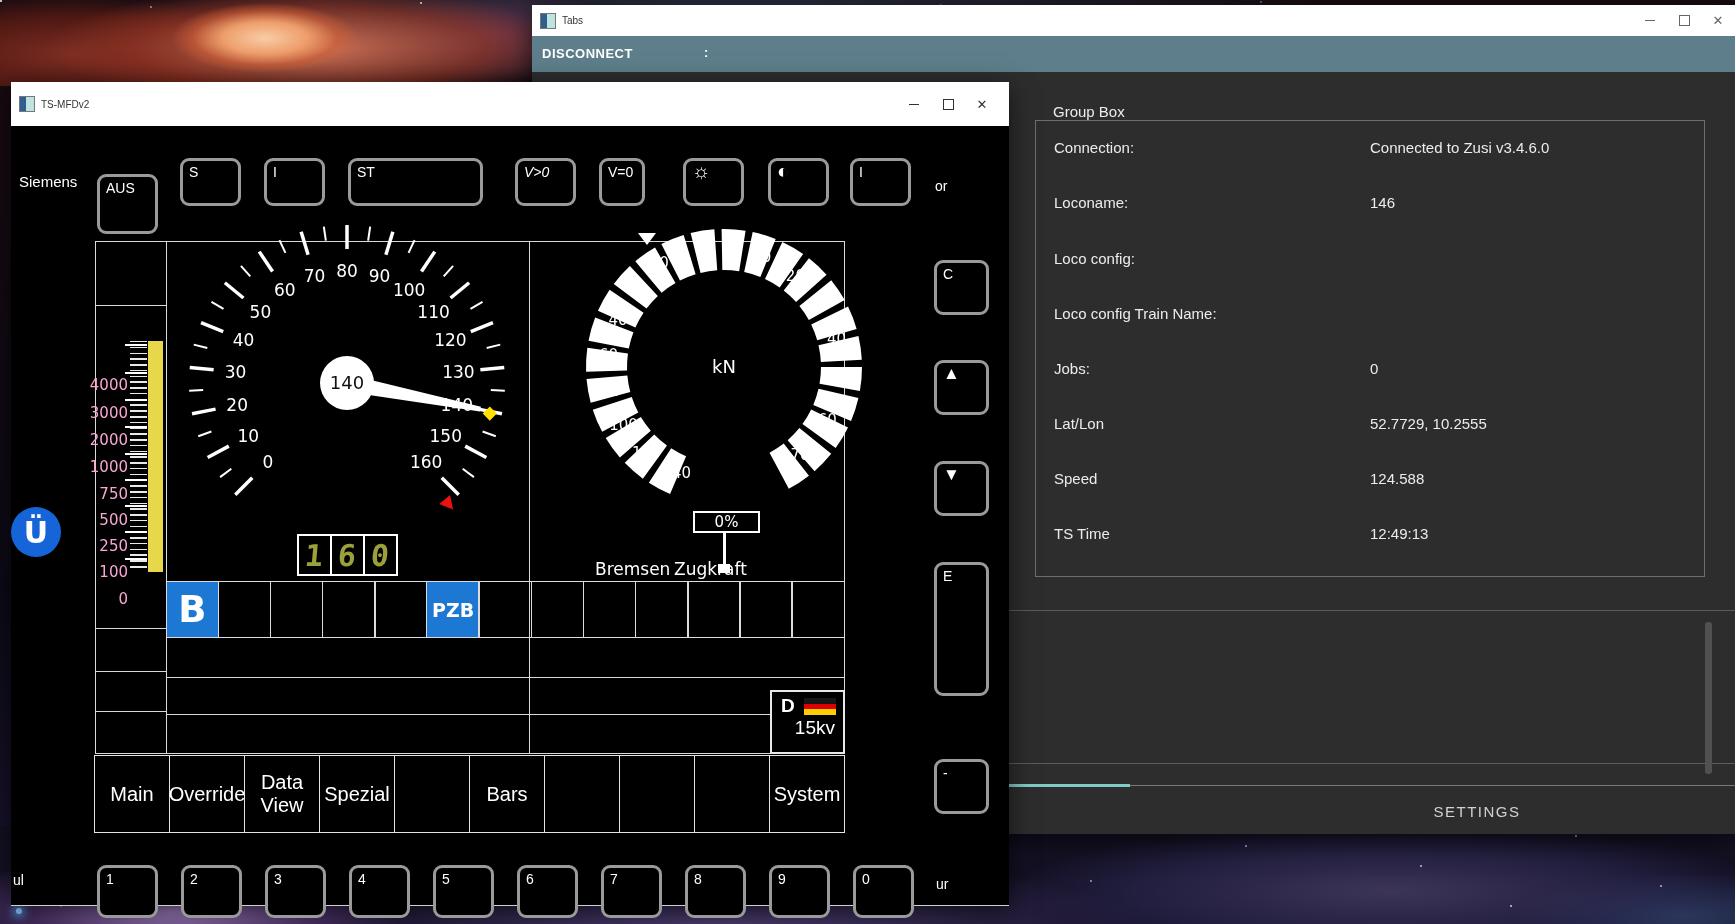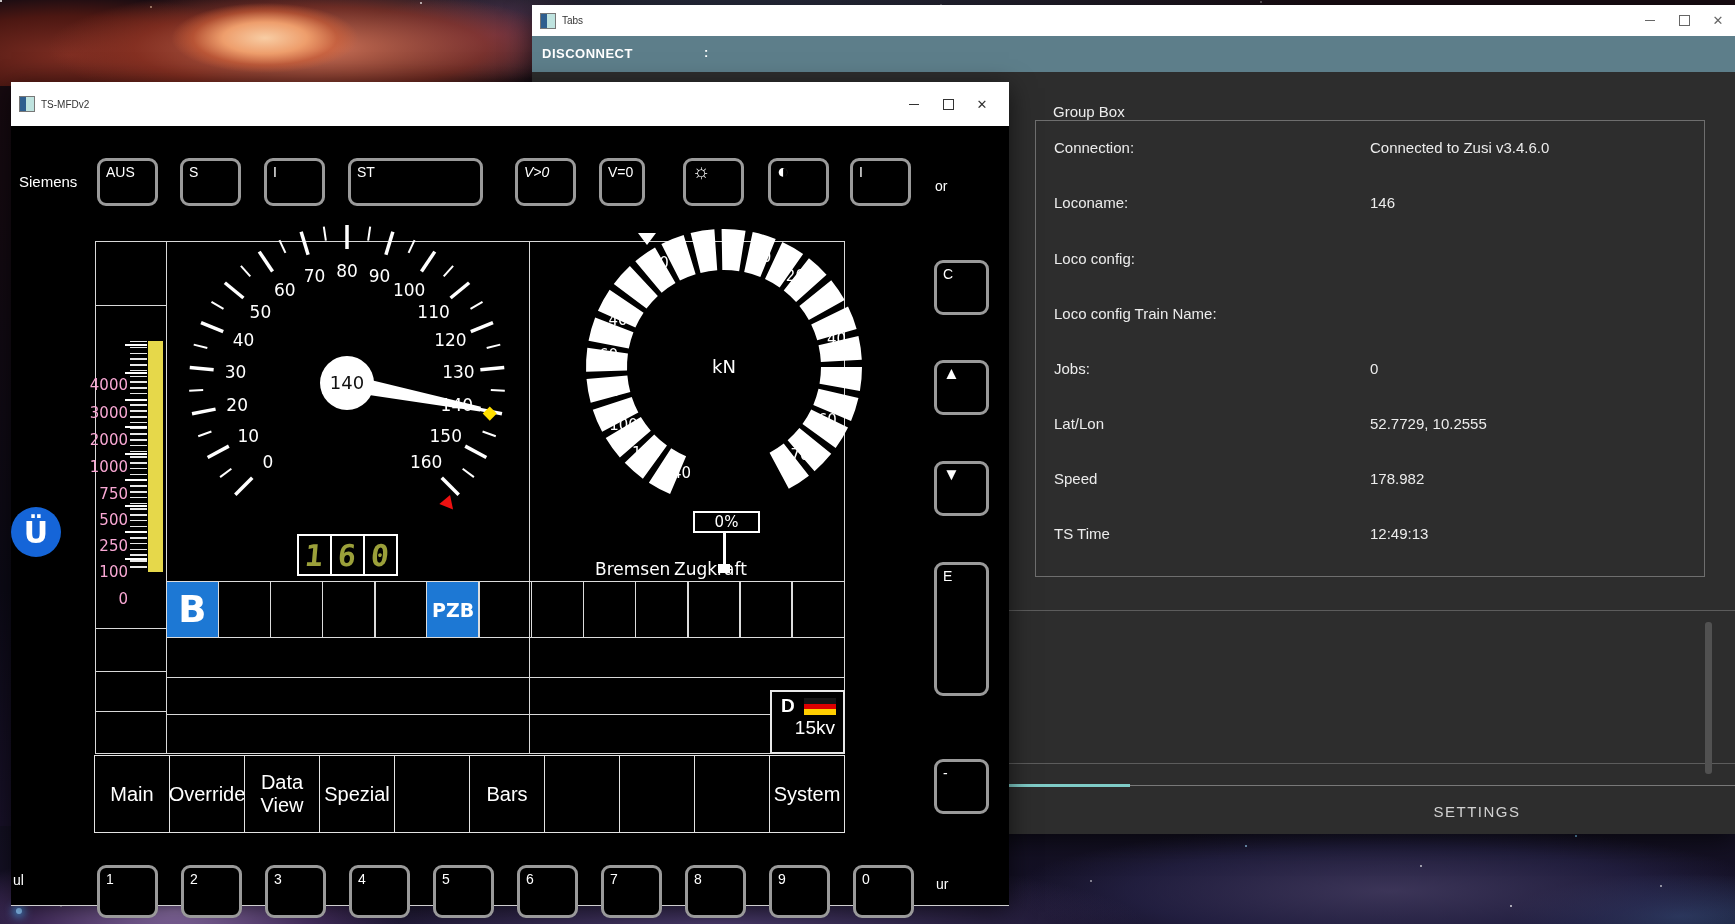--- a/index.html
+++ b/index.html
@@ -200,21 +200,21 @@
       <div class="grp-row" style="top: 355px;">
         <span class="grp-label">Jobs:</span>
         <span class="grp-value">0</span>
       </div>
       <div class="grp-row" style="top: 410px;">
         <span class="grp-label">Lat/Lon</span>
         <span class="grp-value">52.7729, 10.2555</span>
       </div>
       <div class="grp-row" style="top: 465px;">
         <span class="grp-label">Speed</span>
-        <span class="grp-value">178.982</span>
+        <span class="grp-value">124.588</span>
       </div>
       <div class="grp-row" style="top: 520px;">
         <span class="grp-label">TS Time</span>
         <span class="grp-value">12:49:13</span>
       </div>
     </div>
 
   <div class="sep-line" style="top:605px;"></div>
   <div class="sep-line" style="top:758px;"></div>
   <div id="tab-underline"></div>
@@ -238,21 +238,21 @@
     </div>
   </div>
 
   <div id="mfd-client">
     <span class="mfd-label" id="siemens-label">Siemens</span>
     <span class="mfd-label" id="or-label">or</span>
     <span class="mfd-label" id="ul-label">ul</span>
     <span class="mfd-label" id="ur-label">ur</span>
 
     <div id="top-buttons">
-        <div class="key-btn" style="left: 86px; top: 48px; width: 61px; height: 48px;">AUS</div>
+        <div class="key-btn" style="left: 86px; top: 64px; width: 61px; height: 60px;">AUS</div>
         <div class="key-btn" style="left: 169px; top: 48px; width: 61px; height: 48px;">S</div>
         <div class="key-btn" style="left: 253px; top: 48px; width: 61px; height: 48px;">I</div>
         <div class="key-btn" style="left: 337px; top: 48px; width: 135px; height: 48px;">ST</div>
         <div class="key-btn" style="left: 504px; top: 48px; width: 61px; height: 48px; font-style: italic;">V&gt;0</div>
         <div class="key-btn" style="left: 588px; top: 48px; width: 46px; height: 48px;">V=0</div>
         <div class="key-btn" style="left: 672px; top: 48px; width: 61px; height: 48px;"><span class="icon-glyph">☼</span></div>
         <div class="key-btn" style="left: 757px; top: 48px; width: 61px; height: 48px;"><span class="icon-glyph">◐</span></div>
         <div class="key-btn" style="left: 839px; top: 48px; width: 61px; height: 48px;">I</div>
       </div>
     <div id="right-buttons">

